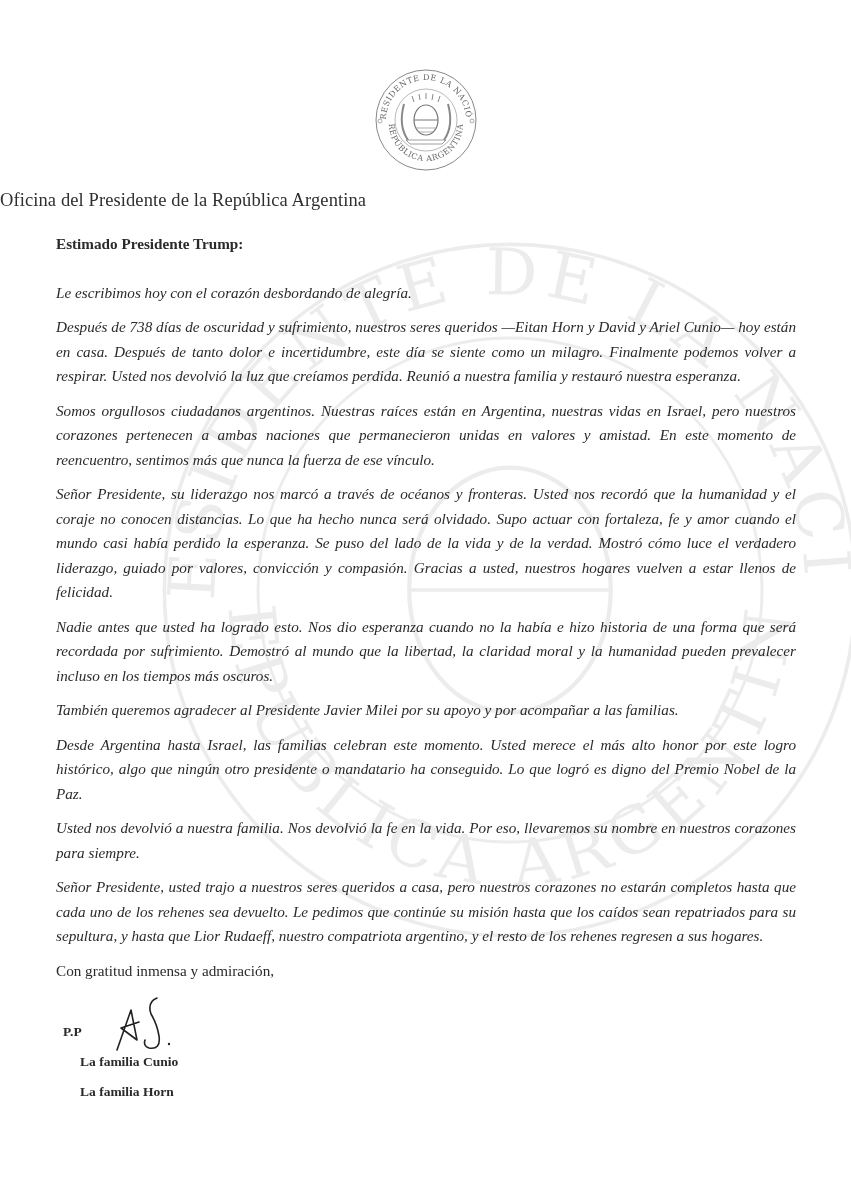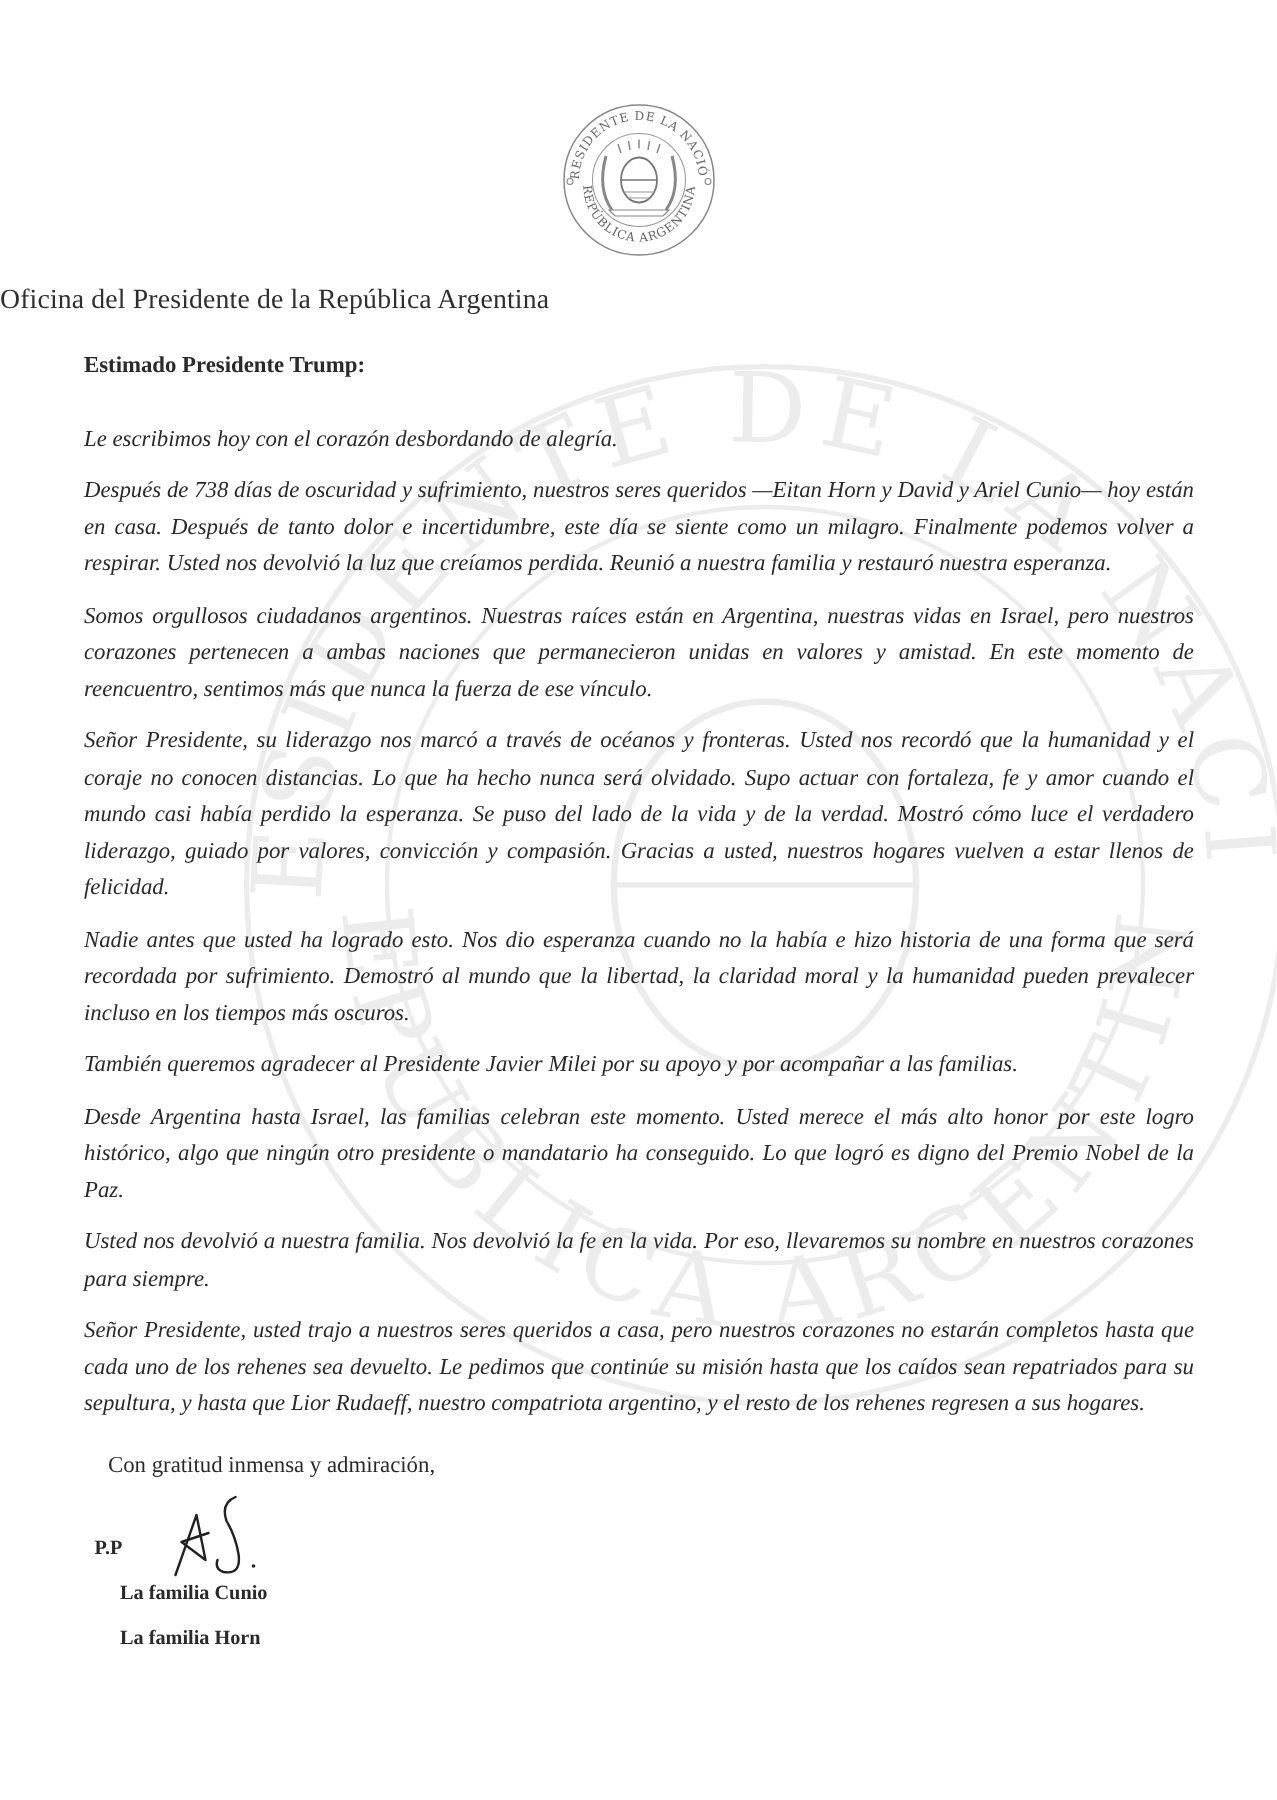--- a/index.html
+++ b/index.html
@@ -3,21 +3,21 @@
 <meta charset="utf-8">
 <style>
   html, body { margin: 0; padding: 0; background: #ffffff; }
   body { width: 851px; height: 1200px; position: relative; overflow: hidden; font-family: "Liberation Serif", "DejaVu Serif", serif; color: #2a2a2a; }
   .watermark { position: absolute; left: 150px; top: 230px; width: 720px; height: 720px; opacity: 0.07; pointer-events: none; }
   .seal { position: absolute; left: 356px; top: 66px; width: 140px; height: 105px; }
   .office-title { position: absolute; top: 190px; left: 0; width: 851px; text-align: left; font-size: 18.5px; color: #2f2f2f; letter-spacing: 0.1px; }
   .letter { position: absolute; left: 56px; top: 232px; width: 740px; font-size: 15.2px; line-height: 24.5px; }
   .greeting { font-weight: bold; margin: 0 0 24px 0; }
   .para { margin: 0 0 10px 0; text-align: justify; font-style: italic; }
-  .closing { margin: 16px; }
+  .closing { margin: 0; }
   .sig-block { position: absolute; left: 63px; top: 990px; width: 300px; font-size: 13.5px; font-weight: bold; }
   .pp { position: absolute; left: 0; top: 34px; }
   .signature { position: absolute; left: 48px; top: 0px; width: 68px; height: 66px; }
   .family { position: absolute; left: 17px; }
   .family-1 { top: 64px; }
   .family-2 { top: 94px; }
 </style>
 </head>
 <body>
 

